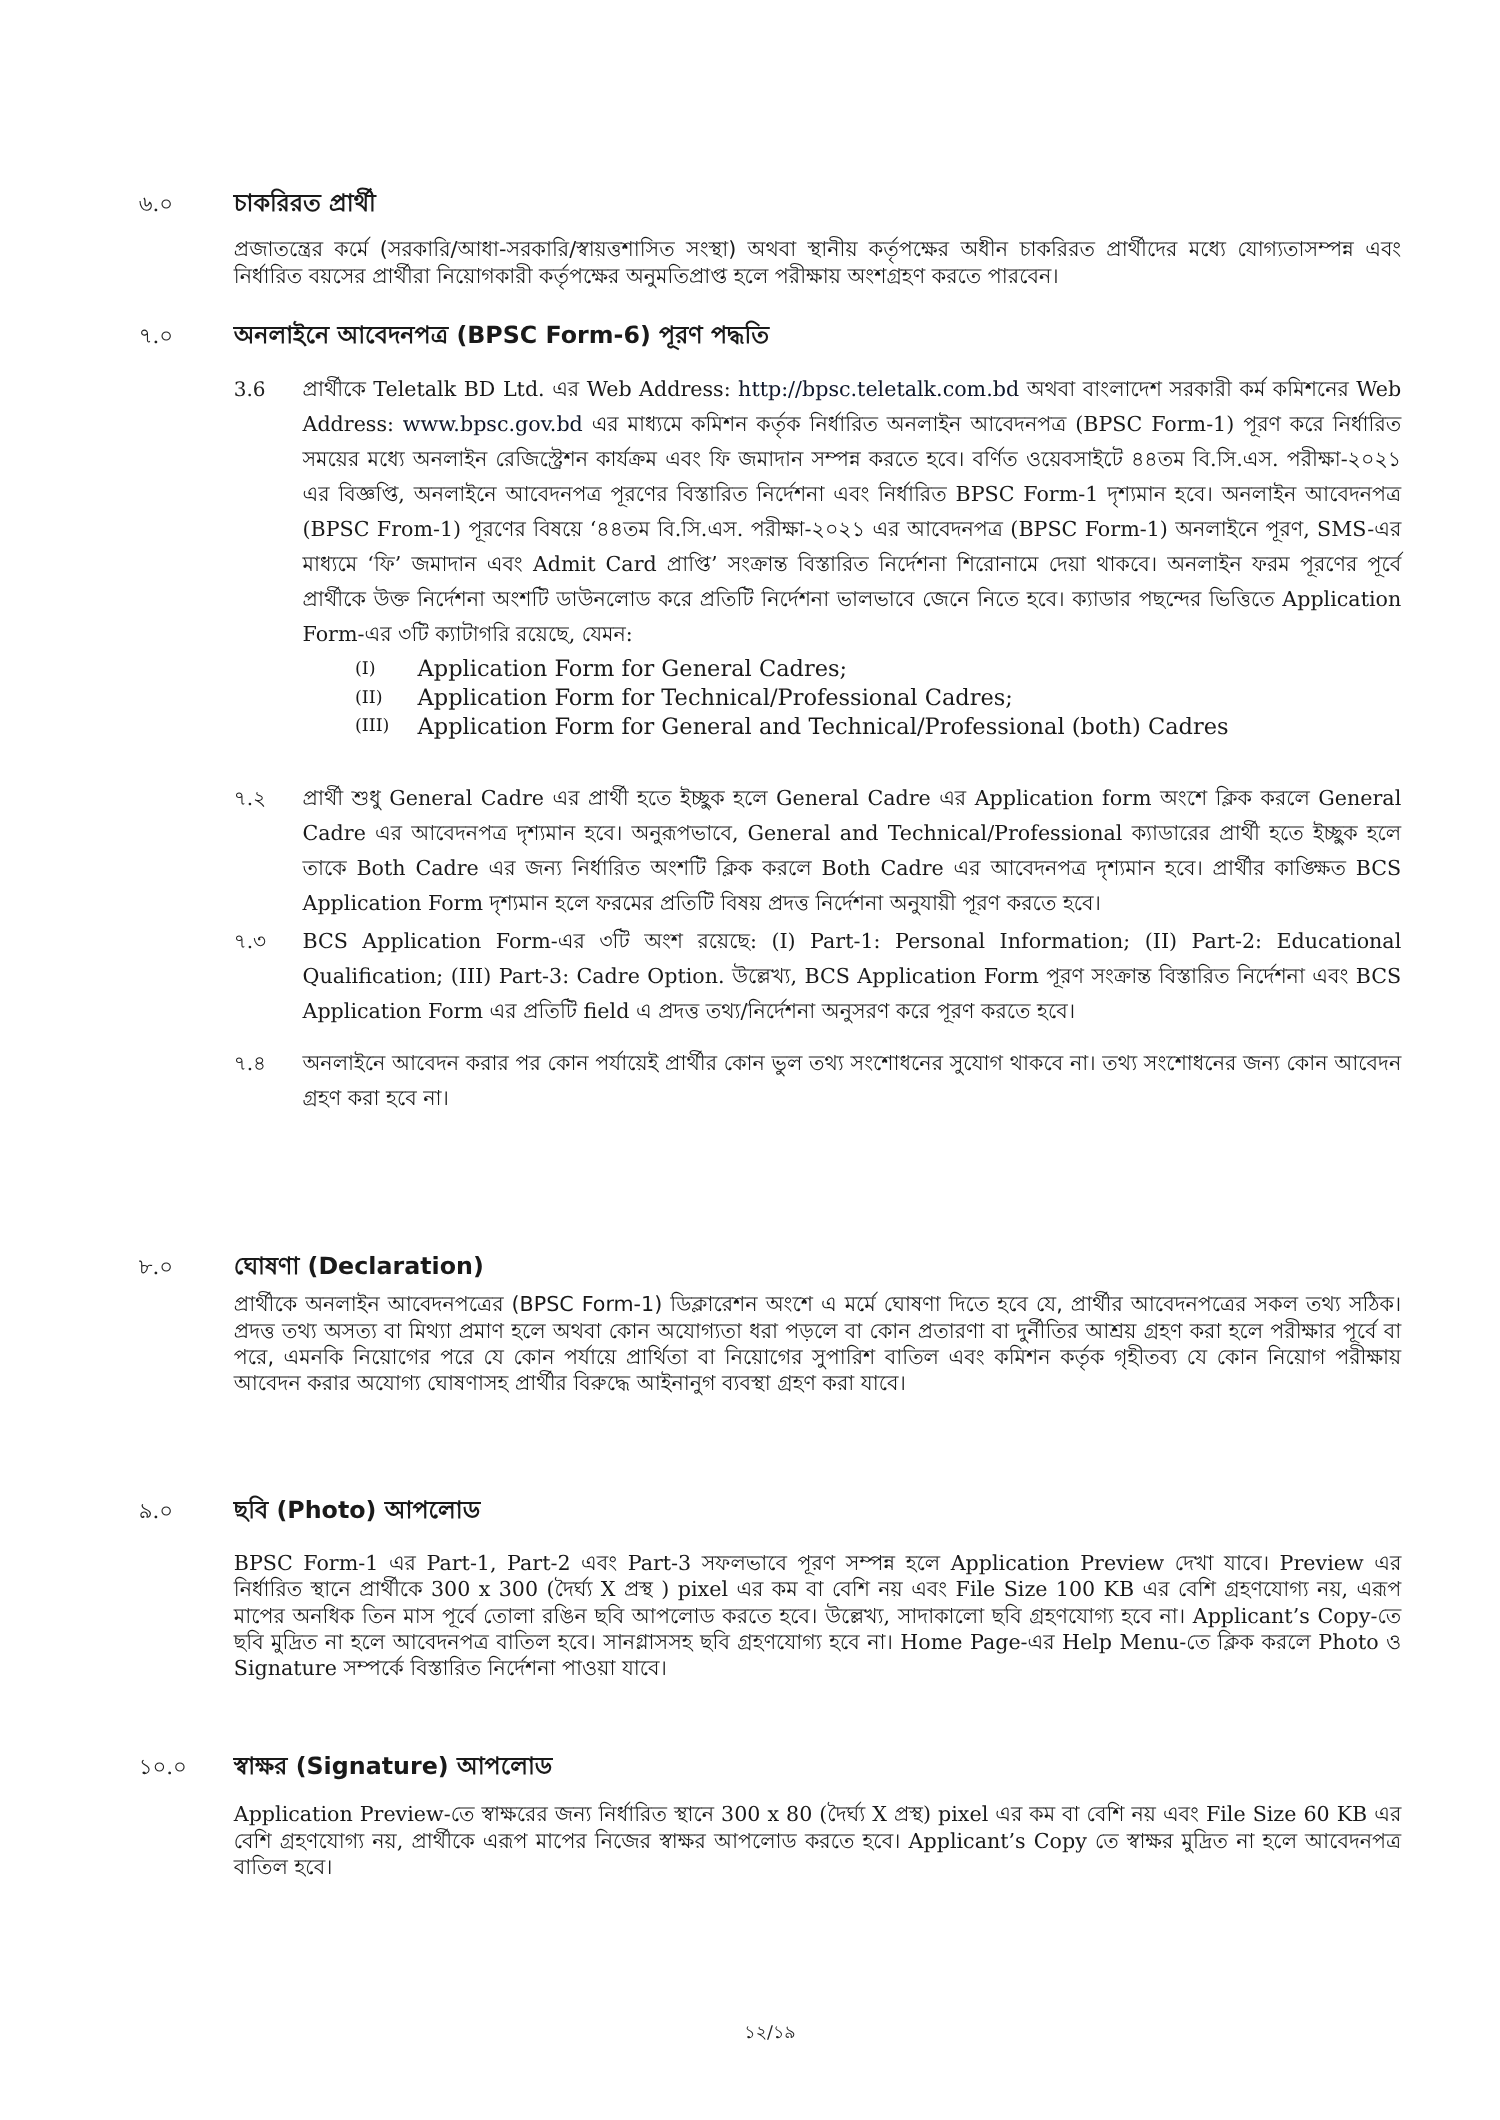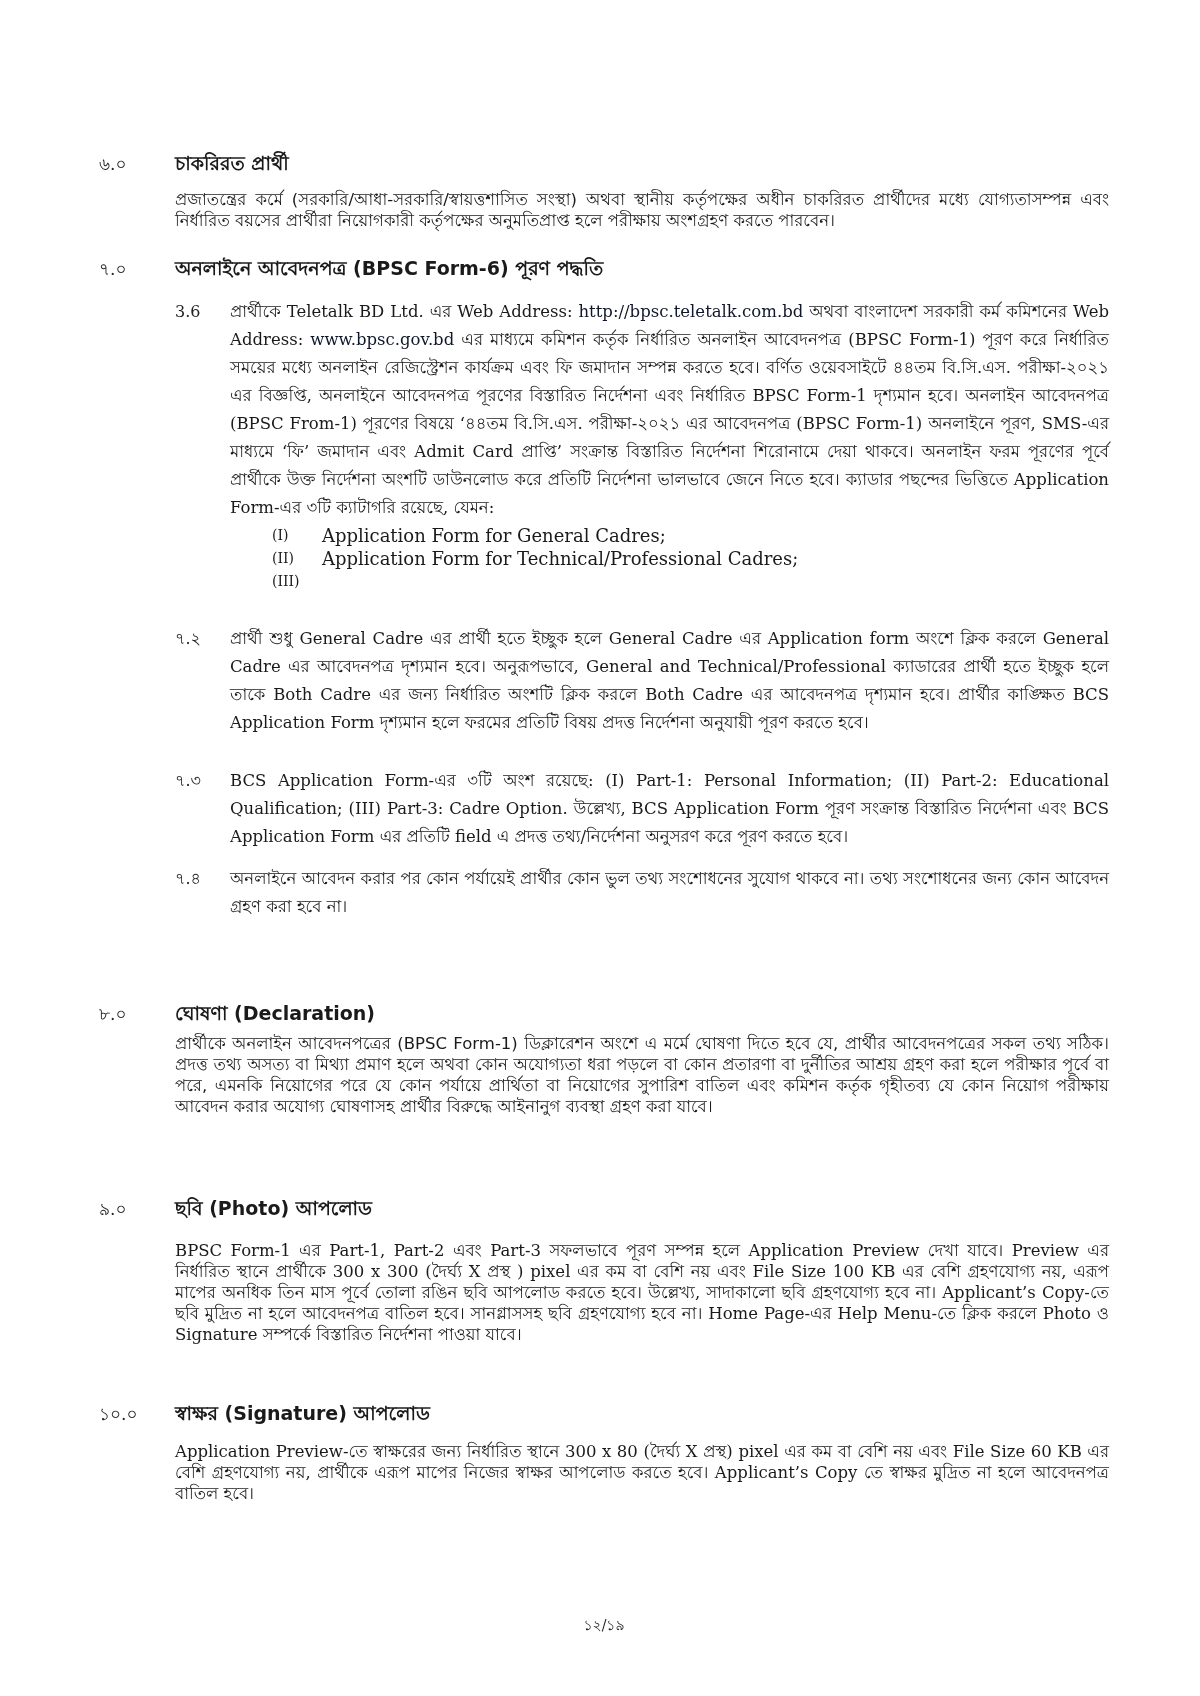--- a/index.html
+++ b/index.html
@@ -1,21 +1,21 @@
 <!DOCTYPE html>
 <html><head>
   <meta charset="utf-8">
   <style>
     html, body { margin: 0; padding: 0; background: #ffffff; }
     body {
       width: 1200px; height: 1696px; position: relative; overflow: hidden;
       font-family: "DejaVu Serif", "Liberation Serif", serif;
       color: #1a1a1a;
     }
-    .page { position: absolute; left: 4px; top: 0; width: 1016px; height: 1696px; }
+    .page { position: absolute; left: 16px; top: 0; width: 1016px; height: 1696px; }
     .section { position: absolute; left: 95px; width: 1010px; }
     .sec-head { display: flex; align-items: baseline; font-size: 19px; font-weight: bold; line-height: 26px; }
     .sec-num { width: 76px; font-weight: normal; font-size: 17px; color: #222; flex: none; }
     .sec-title { font-family: "DejaVu Sans", "Liberation Sans", sans-serif; font-weight: bold; }
     .para {
       margin-left: 76px; margin-top: 12px;
       font-size: 16.5px; line-height: 21px; text-align: justify;
       font-family: "DejaVu Sans", "Liberation Sans", sans-serif;
     }
     .para.latinish { font-family: "DejaVu Serif", "Liberation Serif", serif; }
@@ -61,31 +61,32 @@
           <li>
             <span class="li-num">(I)</span>
             <span>Application Form for General Cadres;</span>
           </li>
           <li>
             <span class="li-num">(II)</span>
             <span>Application Form for Technical/Professional Cadres;</span>
           </li>
           <li>
             <span class="li-num">(III)</span>
+            <span>Application Form for General and Technical/Professional (both) Cadres</span>
           </li>
         </ul>
       </div>
     </div>
 
     <div class="sub" style="margin-top:32px;">
       <span class="sub-num">৭.২</span>
       <div class="sub-body">প্রার্থী শুধু General Cadre এর প্রার্থী হতে ইচ্ছুক হলে General Cadre এর Application form অংশে ক্লিক করলে General Cadre এর আবেদনপত্র দৃশ্যমান হবে। অনুরূপভাবে, General and Technical/Professional ক্যাডারের প্রার্থী হতে ইচ্ছুক হলে তাকে Both Cadre এর জন্য নির্ধারিত অংশটি ক্লিক করলে Both Cadre এর আবেদনপত্র দৃশ্যমান হবে। প্রার্থীর কাঙ্ক্ষিত BCS Application Form দৃশ্যমান হলে ফরমের প্রতিটি বিষয় প্রদত্ত নির্দেশনা অনুযায়ী পূরণ করতে হবে।</div>
     </div>
 
-    <div class="sub" style="margin-top:30px;">
+    <div class="sub" style="margin-top:2px;">
       <span class="sub-num">৭.৩</span>
       <div class="sub-body">BCS Application Form-এর ৩টি অংশ রয়েছে: (I) Part-1: Personal Information; (II) Part-2: Educational Qualification; (III) Part-3: Cadre Option. উল্লেখ্য, BCS Application Form পূরণ সংক্রান্ত বিস্তারিত নির্দেশনা এবং BCS Application Form এর প্রতিটি field এ প্রদত্ত তথ্য/নির্দেশনা অনুসরণ করে পূরণ করতে হবে।</div>
     </div>
 
     <div class="sub" style="margin-top:14px;">
       <span class="sub-num">৭.৪</span>
       <div class="sub-body">অনলাইনে আবেদন করার পর কোন পর্যায়েই প্রার্থীর কোন ভুল তথ্য সংশোধনের সুযোগ থাকবে না। তথ্য সংশোধনের জন্য কোন আবেদন গ্রহণ করা হবে না।</div>
     </div>
   </div>
 

